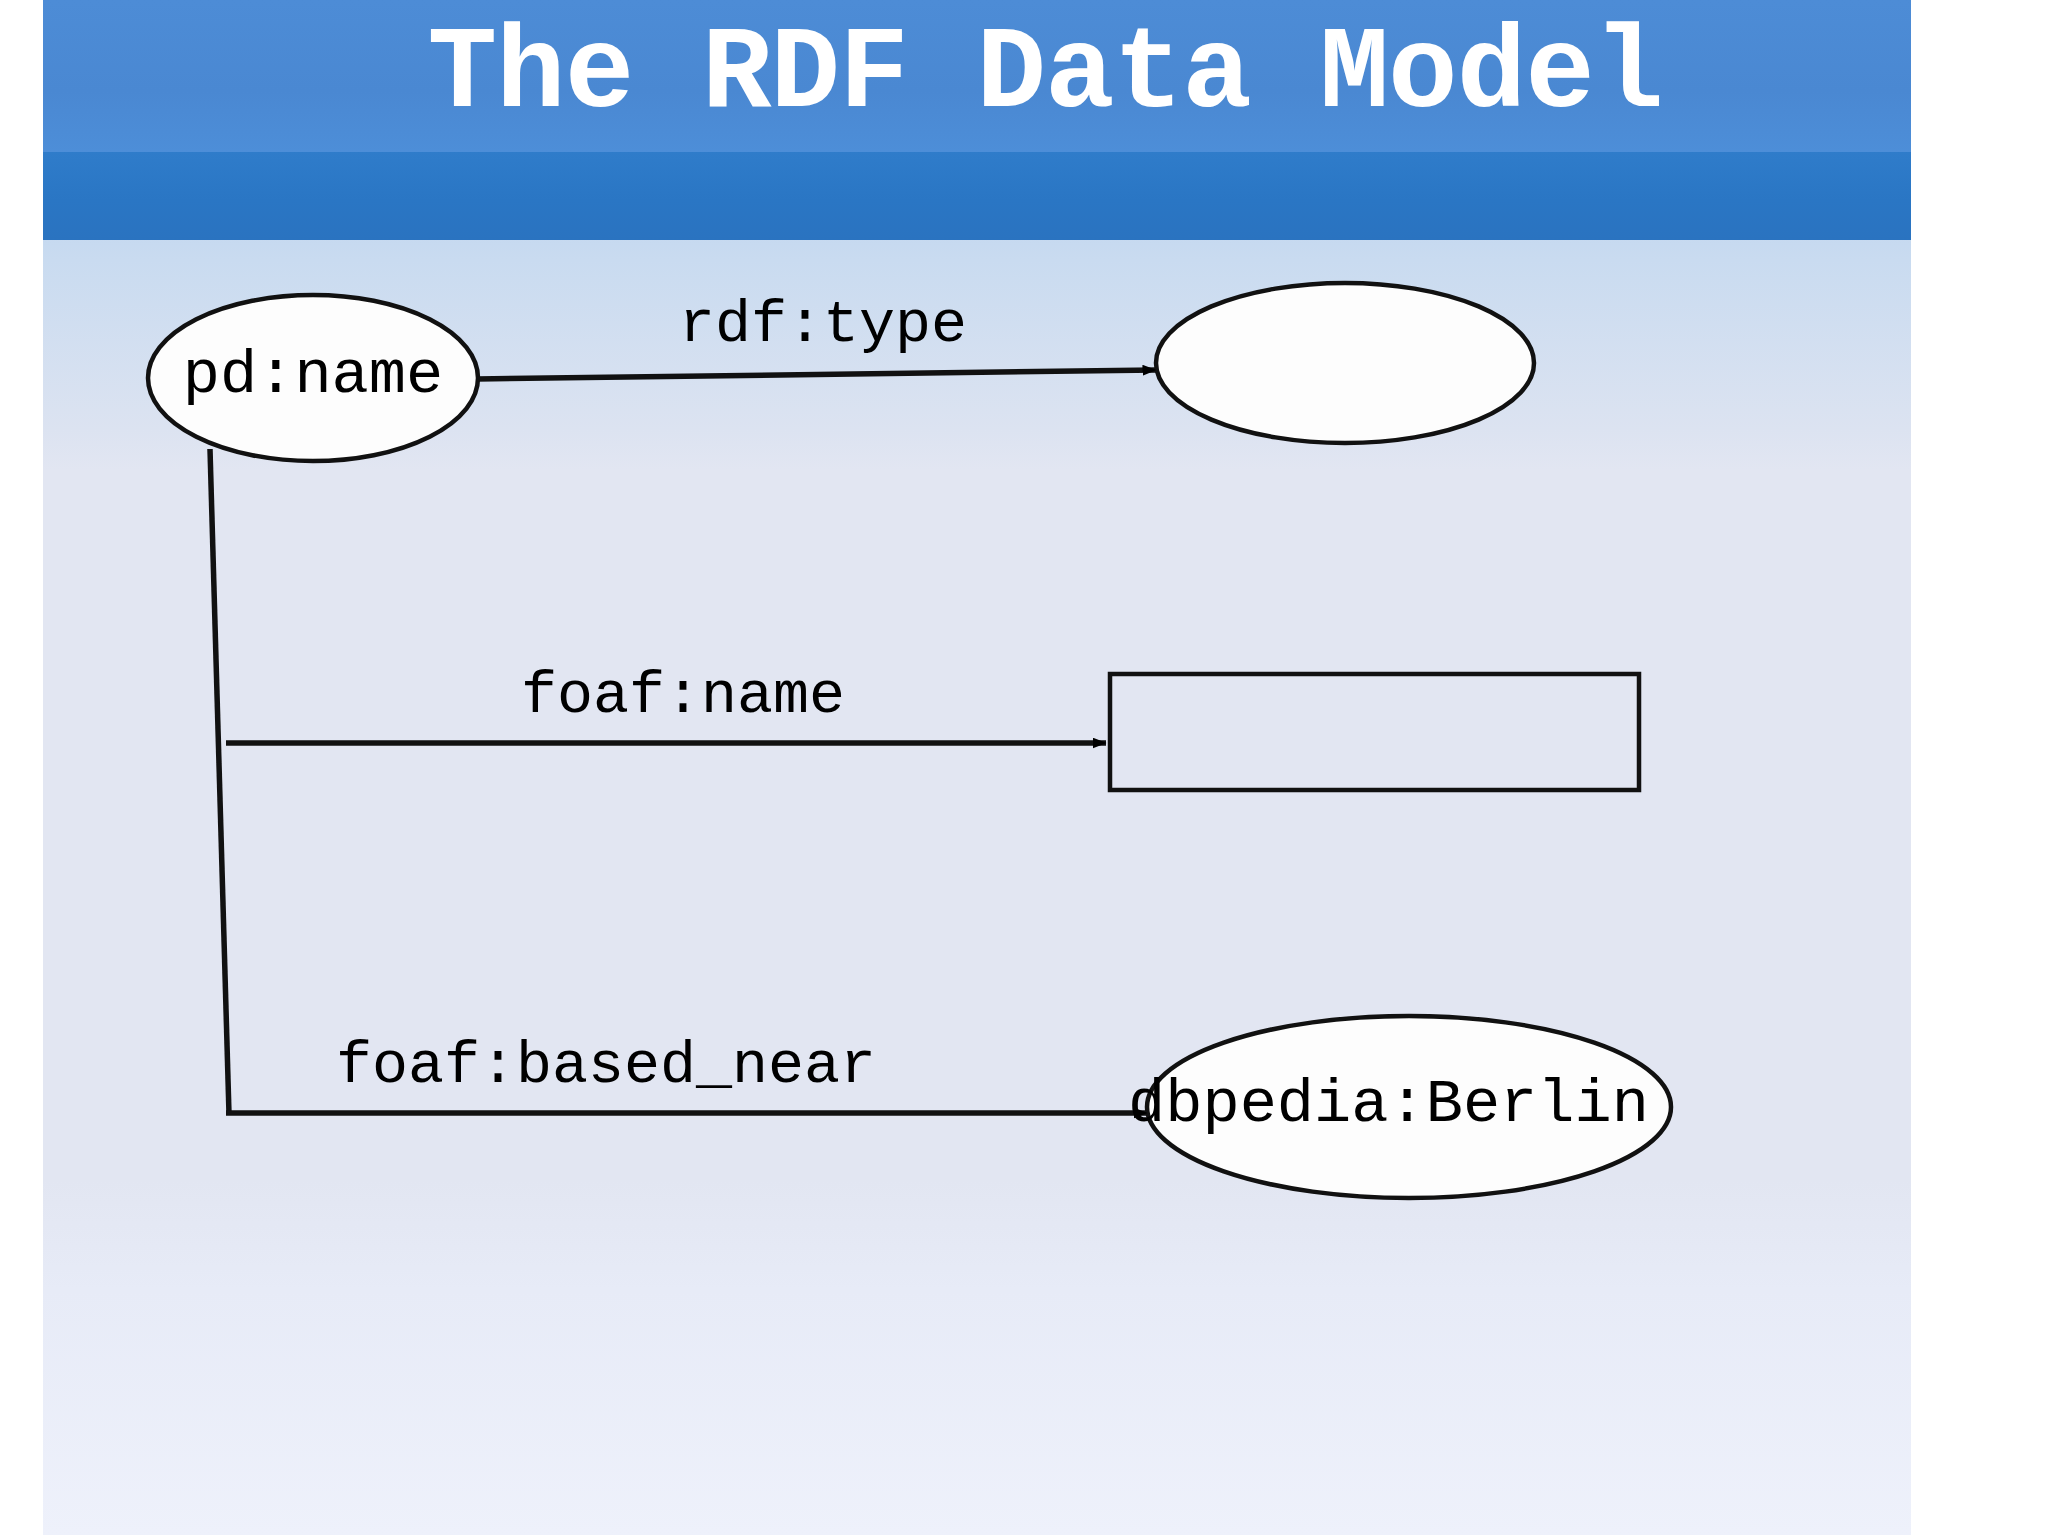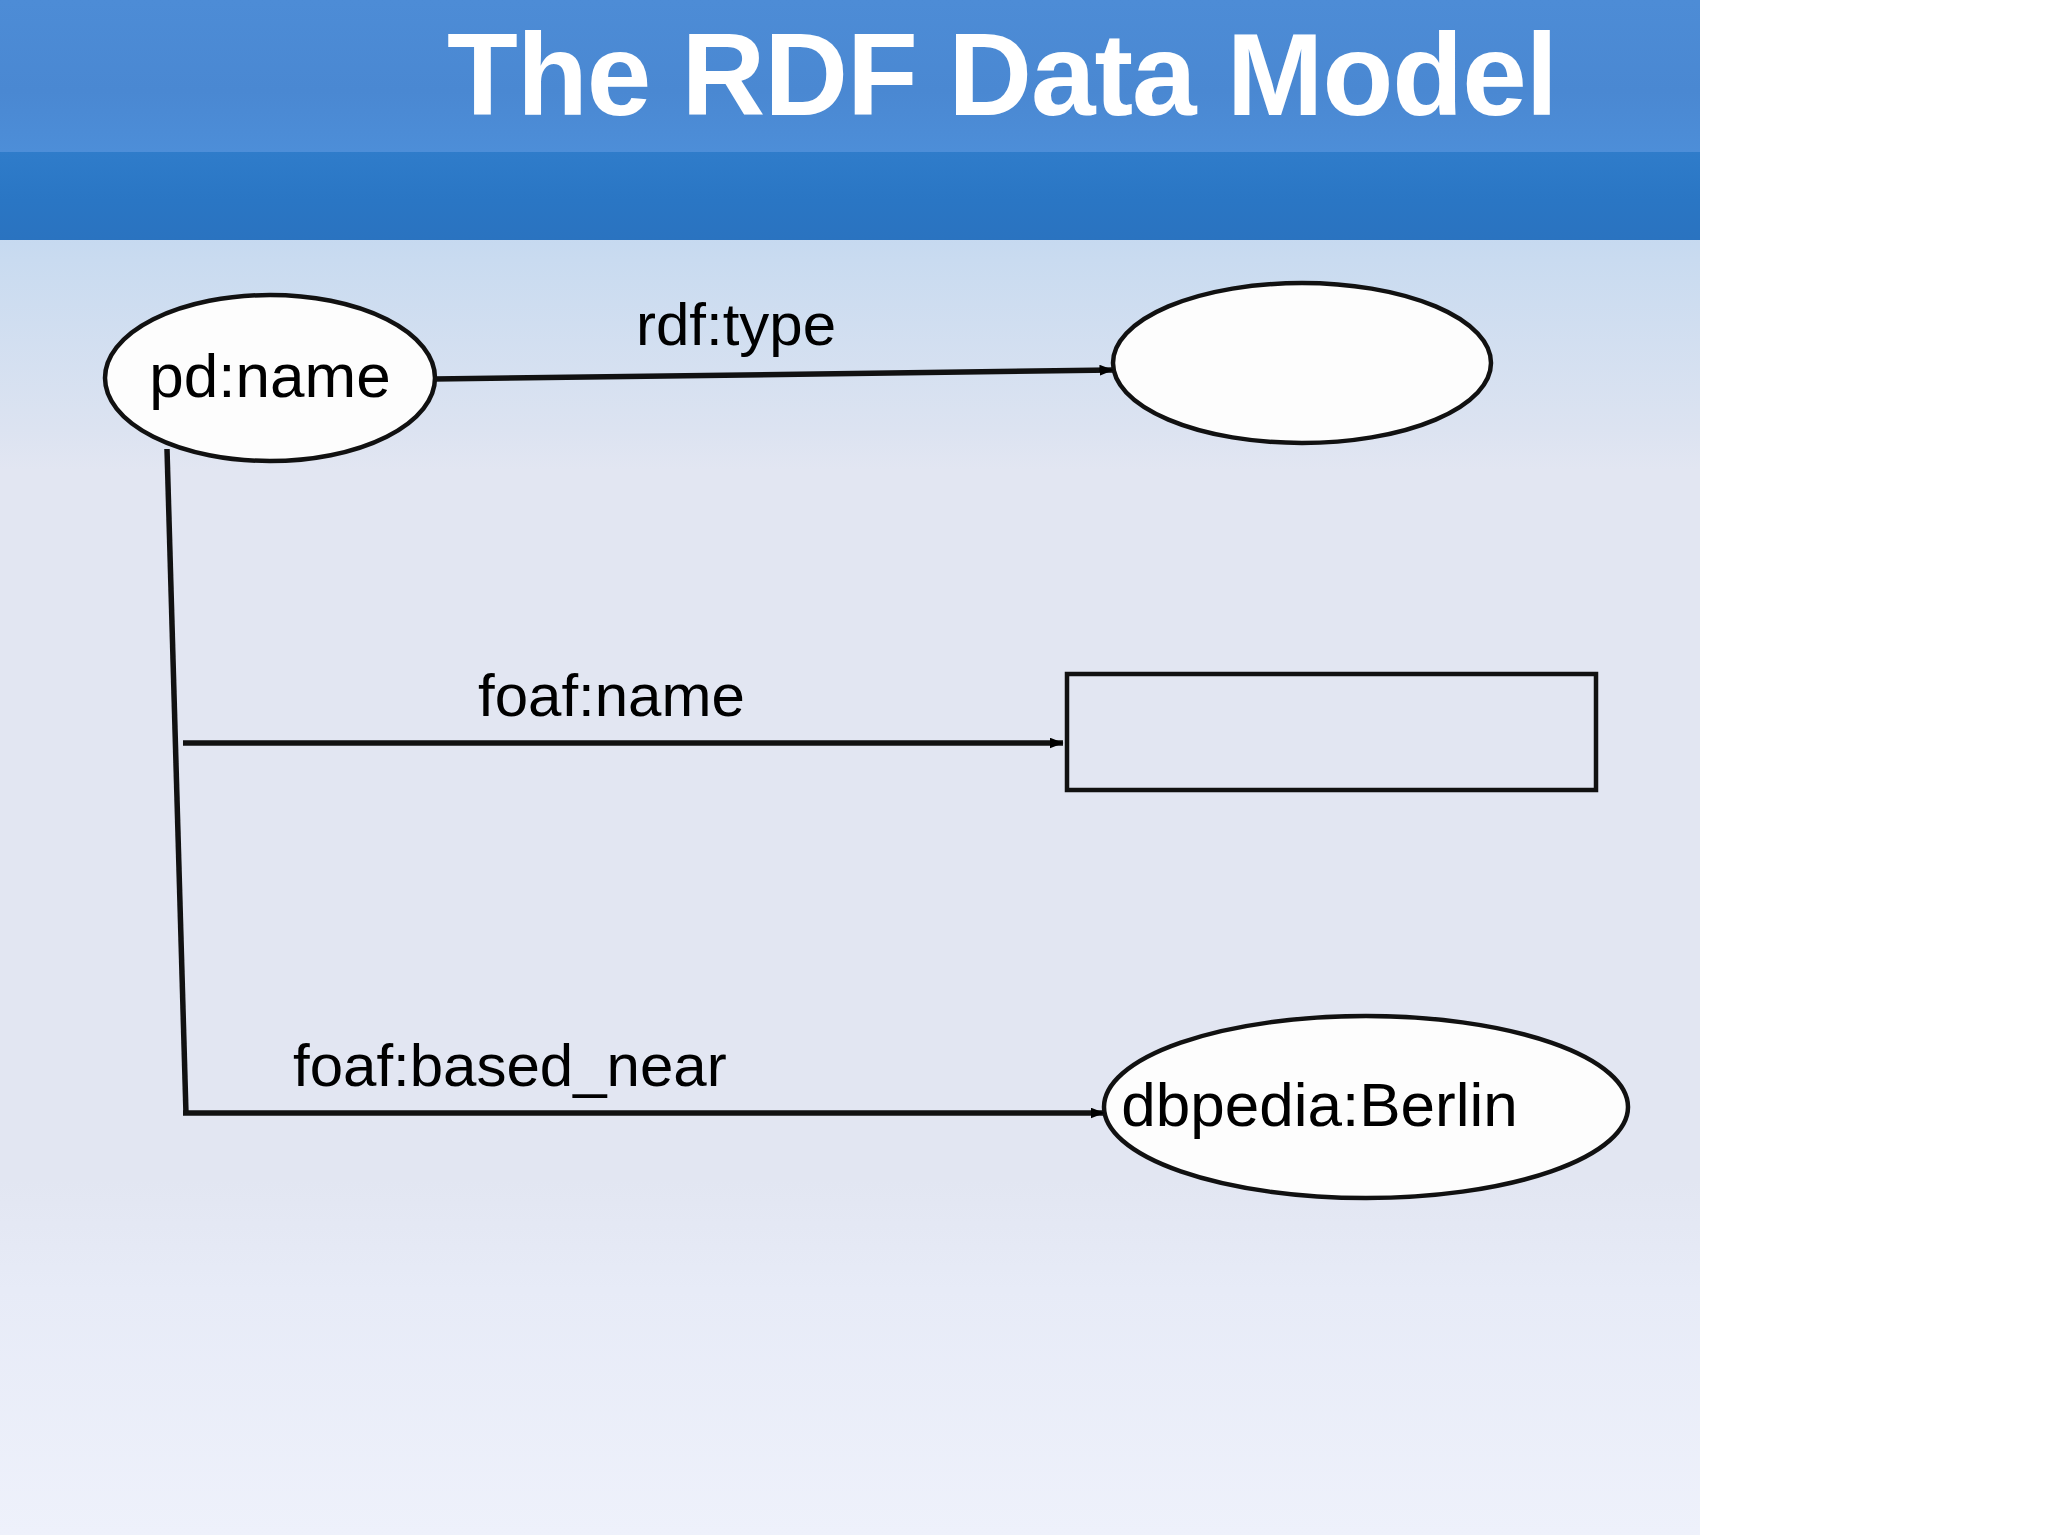--- a/index.html
+++ b/index.html
@@ -3,33 +3,34 @@
 <meta charset="utf-8">
 <title>The RDF Data Model</title>
 <style>
   html, body {
     margin: 0;
     padding: 0;
     background: #ffffff;
   }
   #slide {
     position: relative;
-    width: 1700px;
+    width: 1868px;
     height: 1535px;
     overflow: hidden;
-    font-family: Liberation Sans, sans-serif;
+    font-family: Liberation Mono, monospace;
     background: linear-gradient(to bottom,
         #a9c7ec 0px,
         #b7d0ef 120px,
         #c9dbf0 260px,
         #dce3f1 430px,
         #e2e6f2 470px,
         #e2e6f2 1180px,
         #e7ebf7 1290px,
         #eef1fb 1535px);
+    margin-left: 43px;
   }
 
   
   #header-band {
     position: absolute;
     left: 0; top: 0;
     width: 2048px;
     height: 152px;
     background: linear-gradient(to bottom, #4d8cd6 0%, #4a88d2 60%, #4d8ed8 100%);
   }
@@ -76,21 +77,21 @@
     position: absolute;
     color: #000000;
     font-size: 60px;
     line-height: 1;
     white-space: nowrap;
   }
 
   #label-pd-cygri      { left: 105px;  top: 345px;  width: 330px; }
   #label-foaf-person   { left: 1113px; top: 333px;  width: 378px; }
   #label-richard       { left: 1082px; top: 694px;  width: 500px; text-align: left; }
-  #label-dbpedia-berlin{ left: 1058px; top: 1074px; width: 523px; }
+  #label-dbpedia-berlin{ left: 1084px; top: 1074px; width: 523px; }
 
   #label-rdf-type      { left: 636px;  top: 295px; }
   #label-foaf-name     { left: 478px;  top: 666px; }
   #label-foaf-based    { left: 293px;  top: 1036px; }
 </style>
 </head>
 <body>
 
 <div id="slide">
 

